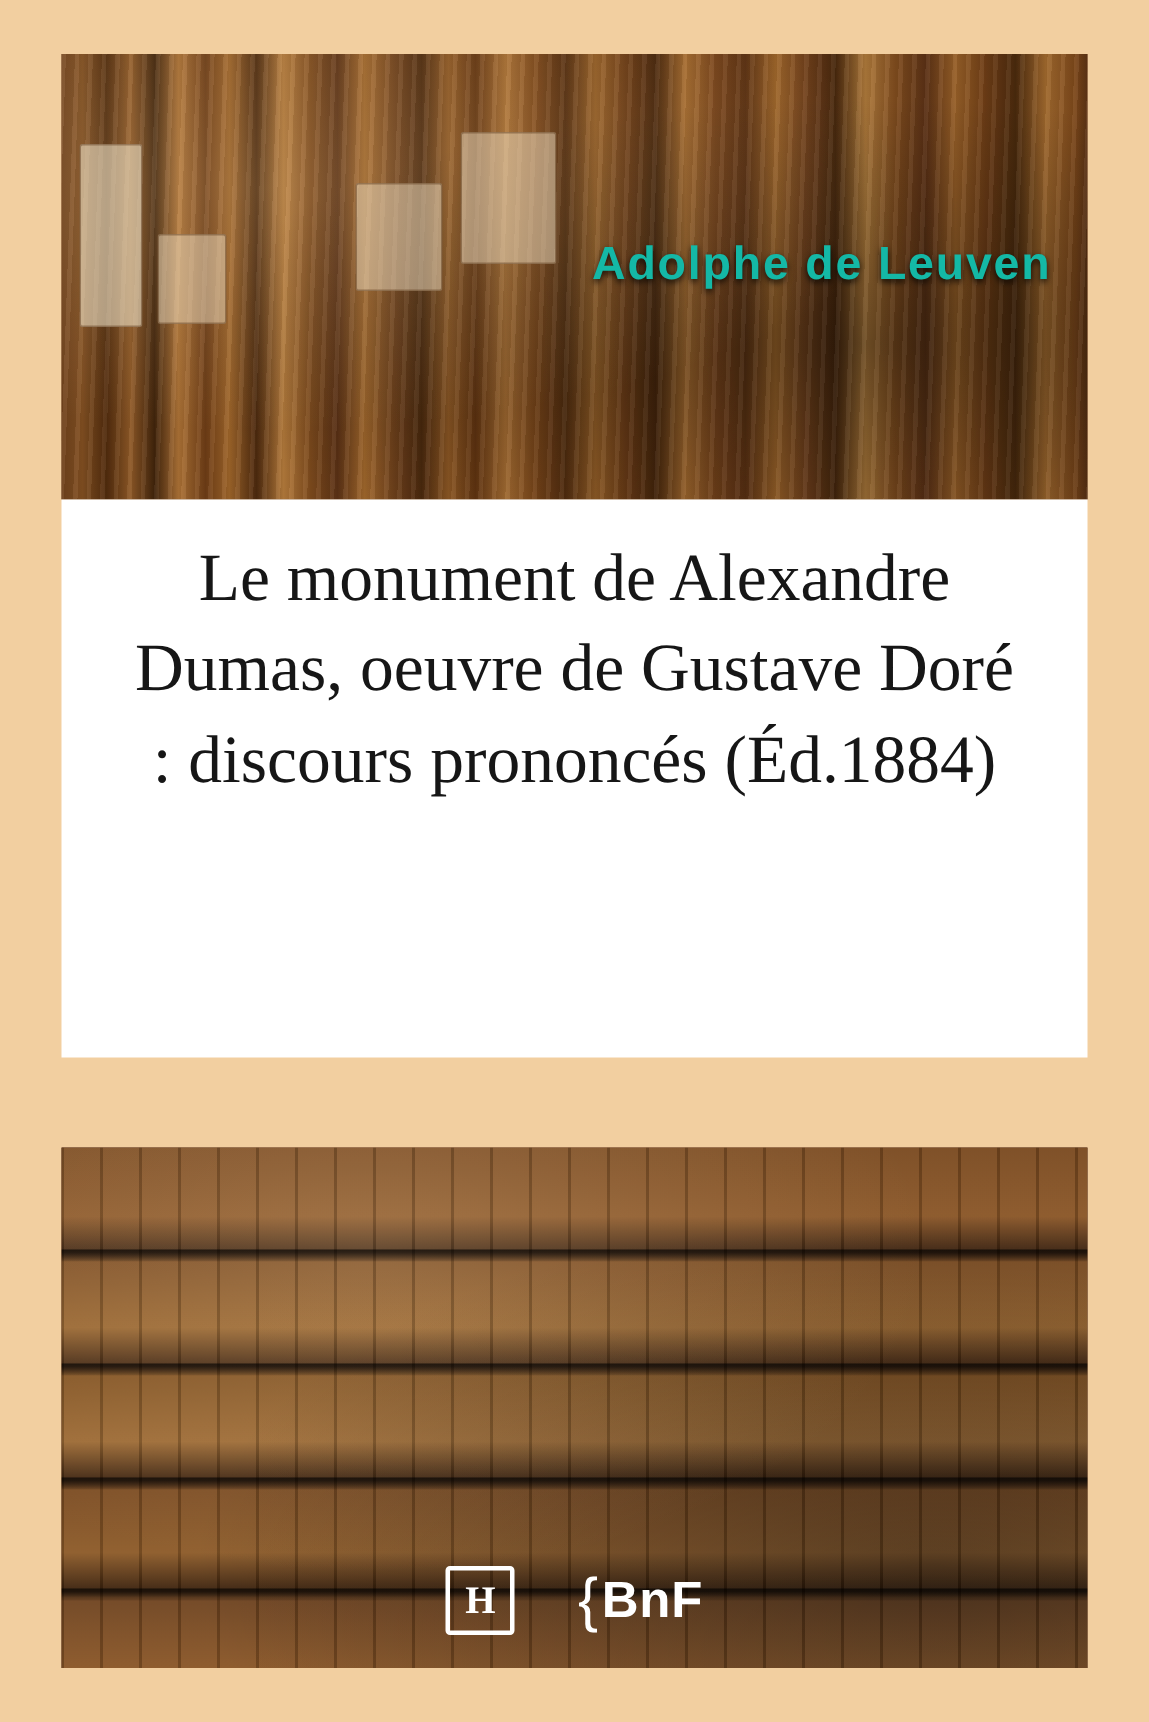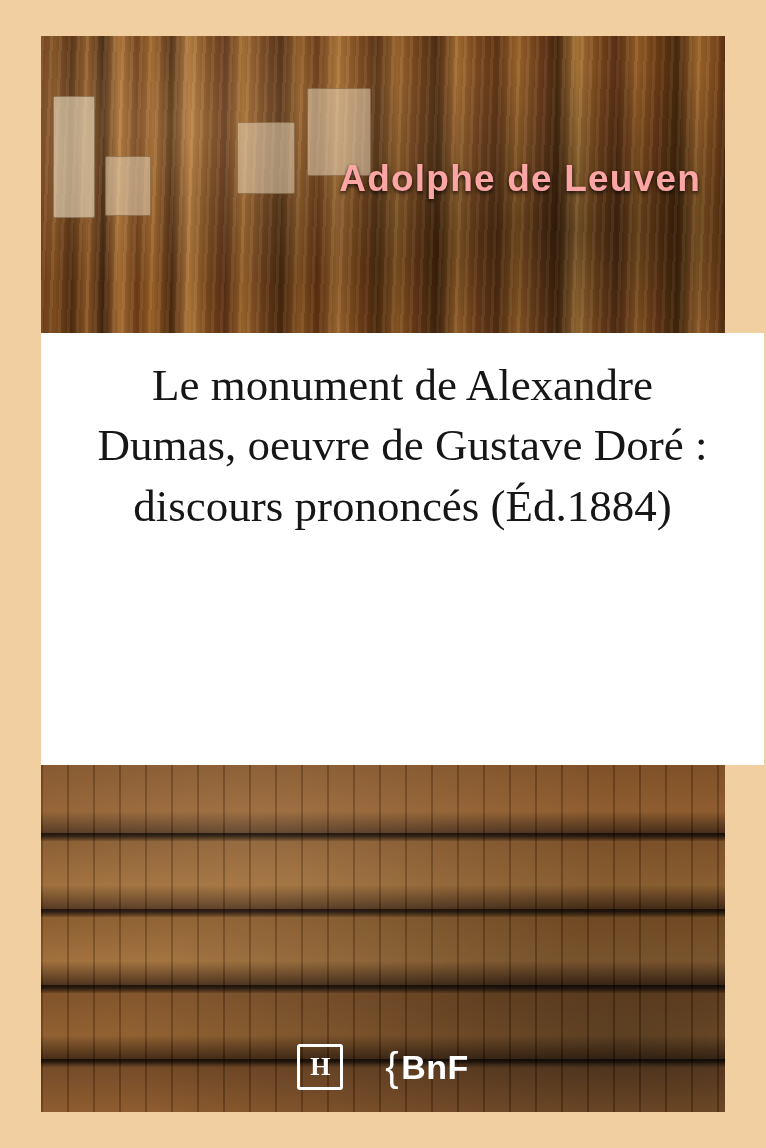--- a/index.html
+++ b/index.html
@@ -66,38 +66,37 @@
     position: absolute;
     background: rgba(232,214,184,0.55);
     border: 1px solid rgba(90,55,25,0.45);
     border-radius: 2px;
   }
 
   .author {
     position: absolute;
     right: 24px;
     top: 122px;
-    color: #fca5a5;
-    font-family: "Liberation Sans", sans-serif;
-    font-weight: bold;
-    font-size: 37px;
+    color: #14b8a6;
+    font-family: "Liberation Sans", sans-serif;
+    font-weight: bold;
+    font-size: 31px;
     letter-spacing: 1.2px;
     text-shadow: 0 2px 4px rgba(0,0,0,0.8);
     white-space: nowrap;
   }
 
   
   .title-band {
     position: absolute;
     left: 41px;
     top: 333px;
     width: 684px;
-    height: 432px;
+    height: 372px;
     background: #ffffff;
-    padding-left: 39px;
   }
   .title {
     position: absolute;
     left: 38px;
     right: 38px;
     top: 22px;
     text-align: center;
     font-family: "Liberation Serif", serif;
     font-size: 45px;
     line-height: 1.34;

